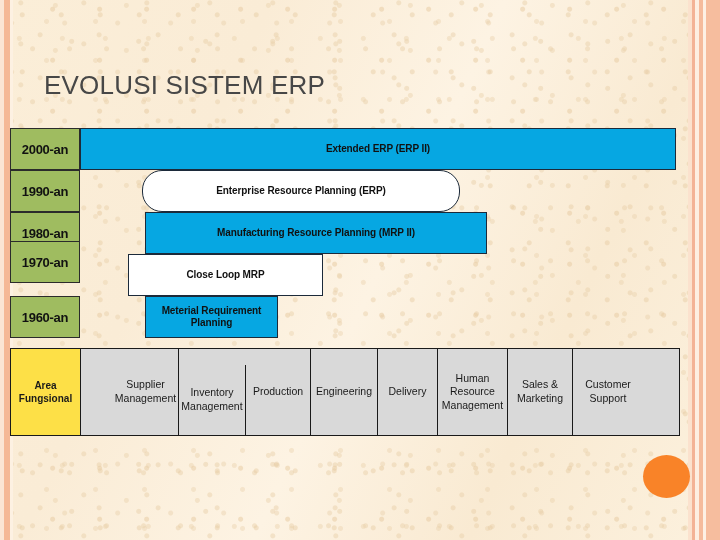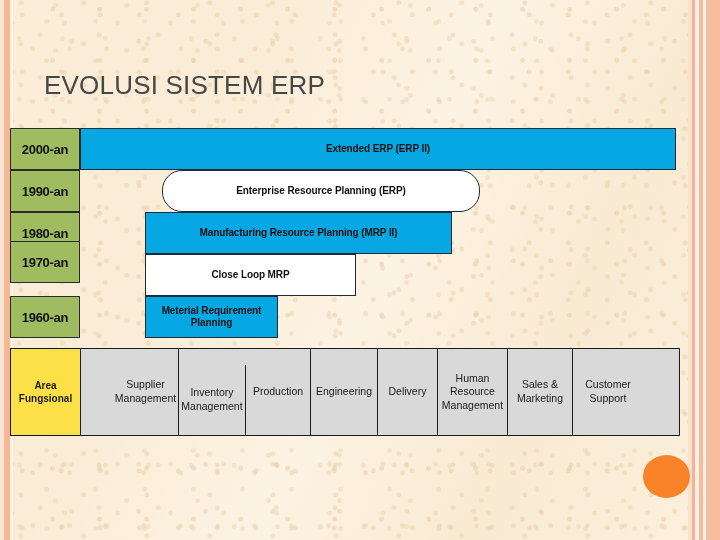--- a/index.html
+++ b/index.html
@@ -190,23 +190,23 @@
     <div class="timeline">
       <div class="decade-col">
           <div class="decade-cell" style="top: 0px;">2000-an</div>
           <div class="decade-cell" style="top: 42px;">1990-an</div>
           <div class="decade-cell" style="top: 84px;">1980-an</div>
           <div class="decade-cell" style="top: 113px;">1970-an</div>
           <div class="decade-cell" style="top: 168px;">1960-an</div>
         </div>
       <div class="era-container">
           <div class="era-bar blue" style="left: 70px; top: 0px; width: 596px;">Extended ERP (ERP II)</div>
-          <div class="era-bar white" style="left: 152px; top: 42px; width: 318px; border-radius: 20px;">Enterprise Resource Planning (ERP)</div>
-          <div class="era-bar blue" style="left: 135px; top: 84px; width: 307px;">Manufacturing Resource Planning (MRP II)</div>
-          <div class="era-bar white" style="left: 135px; top: 126px; width: 211px;">Close Loop MRP</div>
+          <div class="era-bar white" style="left: 132px; top: 42px; width: 318px; border-radius: 20px;">Enterprise Resource Planning (ERP)</div>
+          <div class="era-bar blue" style="left: 135px; top: 84px; width: 342px;">Manufacturing Resource Planning (MRP II)</div>
+          <div class="era-bar white" style="left: 118px; top: 126px; width: 195px;">Close Loop MRP</div>
           <div class="era-bar blue" style="left: 135px; top: 168px; width: 133px;">Meterial Requirement Planning</div>
         </div>
     </div>
 
     <div class="func-row">
       <div class="func-cell accent" style="flex: 0 0 70px; width: 70px;">Area Fungsional</div>
     <div class="func-cell" style="width: 66px; flex: 0 0 66px; margin-left: 32px;">Supplier Management</div>
         <div class="func-cell" style="width: 67px; flex: 0 0 67px; margin-top: 16px;">Inventory Management</div>
         <div class="func-cell" style="width: 65px; flex: 0 0 65px;">Production</div>
         <div class="func-cell" style="width: 67px; flex: 0 0 67px; text-align: right;">Engineering</div>

